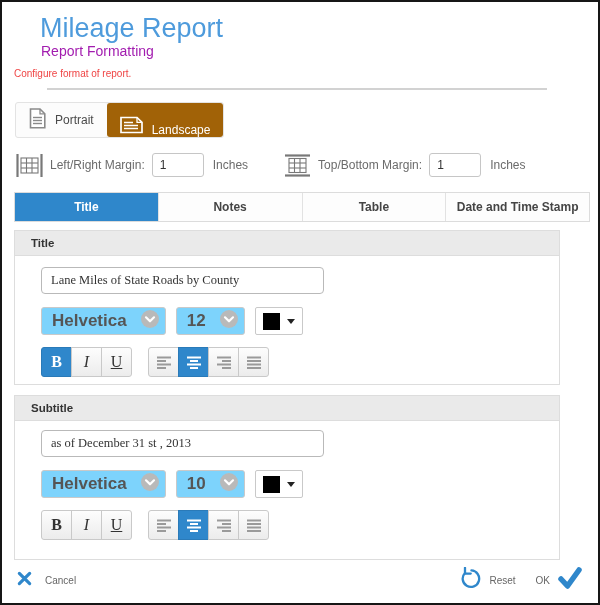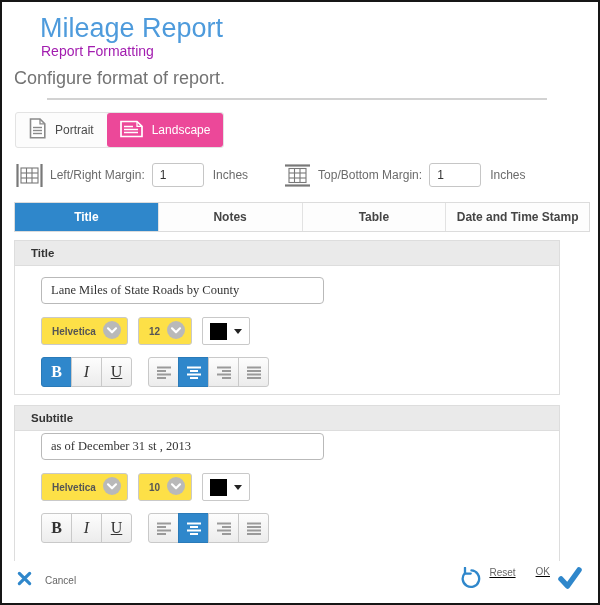--- a/index.html
+++ b/index.html
@@ -5,30 +5,30 @@
   * { box-sizing: border-box; }
   html,body { margin:0; padding:0; background:#e9e9e9; }
   .window{
     width:600px; height:605px; margin:0 auto; background:#fff;
     border:2px solid #161616; position:relative; overflow:hidden;
     font-family:"Liberation Sans", sans-serif; padding:12px 12px 0 12px;
   }
   
   .page-title{ margin:0 0 0 26px; font-size:27px; line-height:28px; font-weight:400; color:#4e9bdc; }
   .page-subtitle{ margin:1px 0 0 27px; font-size:14px; line-height:16px; color:#a21caf; }
-  .page-desc{ margin:9px 0 0 0; font-size:18px; color:#737373; }
+  .page-desc{ margin:9px 0 0 0; font-size:10px; color:#ef4444; }
   .divider{ height:2px; background:#d2d2d2; width:500px; margin:9px 0 0 33px; }
 
   
   .orient-group{ margin:12px 4px 0 1px; display:inline-flex; background:#f4f4f4;
     border:1px solid #e3e3e3; border-radius:3px; }
   .orient-btn{ height:34px; display:flex; align-items:center; gap:9px; padding:0 13px;
     border:none; background:#fcfcfc; font-size:12px; color:#4a4a4a; cursor:pointer;
     font-family:"Liberation Sans",sans-serif; border-radius:3px; }
-  .orient-btn.on{ background:#ec4899; color:#fff; }
+  .orient-btn.on{ background:#a16207; color:#fff;align-items:flex-end; }
 
   
   .margins-row{ margin:15px 0 0 2px; display:flex; align-items:center; font-size:12px; color:#6b6b6b; }
   .margin-icon{ display:inline-flex; margin-right:7px; }
   .margin-input{ width:52px; height:24px; border:1px solid #c6c6c6; border-radius:3px;
     margin:0 9px 0 7px; padding:0 7px; font-size:12px; color:#333; font-family:"Liberation Sans",sans-serif; }
   .margin-gap{ width:36px; }
 
   
   .tabs{ margin-top:15px; width:576px; height:30px; display:flex;
@@ -38,26 +38,26 @@
   .tab:first-child{ border-left:none; }
   .tab.on{ background:#2f87cb; color:#fff; }
 
   
   .section{ width:546px; border:1px solid #ddd; background:#fff; overflow:hidden; }
   .section-title{ margin-top:8px; height:155px; }
   .section-subtitle{ margin-top:10px; height:165px; }
   .section-header{ background:#eaeaea; border-bottom:1px solid #ddd; padding:6px 0 6px 16px;
     font-size:11.5px; font-weight:bold; color:#333; }
   .section-body{ padding:11px 0 0 26px; }
-  .section-subtitle .section-body{ padding-top:2px; }
+  .section-subtitle .section-body{ padding-top:9px; }
   .text-input{ width:283px; height:27px; border:1px solid #b9b9b9; border-radius:4px;
     padding:0 9px; font-size:12.5px; color:#333; font-family:Liberation Serif, serif; }
   .font-row{ margin-top:13px; display:flex; align-items:center; gap:10px; }
-  .dd-btn{ height:28px; display:flex; align-items:center; gap:7px; padding:0 6px 0 10px;
-    background:#fde047; border:1px solid #c9c9c9; border-radius:3px; font-size:10px;
+  .dd-btn{ height:28px; display:flex; align-items:center; gap:14px; padding:0 6px 0 10px;
+    background:#7dd3fc; border:1px solid #c9c9c9; border-radius:3px; font-size:17px;
     font-weight:bold; color:#555; cursor:pointer; font-family:"Liberation Sans",sans-serif; }
   .color-btn{ height:28px; display:flex; align-items:center; gap:7px; padding:0 7px;
     background:#fff; border:1px solid #c9c9c9; border-radius:2px; cursor:pointer; }
   .swatch{ width:17px; height:17px; background:#000; }
   .caret{ width:0; height:0; border-left:4px solid transparent; border-right:4px solid transparent;
     border-top:5px solid #222; }
 
   .style-row{ margin-top:12px; display:flex; gap:16px; }
   .btn-group{ display:flex; }
   .fmt-btn{ width:31px; height:30px; margin-left:-1px; display:flex; align-items:center;
@@ -73,21 +73,21 @@
   .align-btn.on{ background:#2f87cb; color:#fff; border-color:#2a7ab8; }
 
   
   .footer{ position:absolute; left:0; right:0; bottom:0; height:42px; display:flex;
     align-items:center; justify-content:space-between; padding:0 15px 4px 15px; background:#fff; }
   .footer-left,.footer-right{ display:flex; align-items:center; }
   .footer-label{ font-size:10px; color:#666; }
   .cancel-wrap{ gap:13px; cursor:pointer; }
   .reset-wrap{ gap:8px; cursor:pointer; }
   .ok-wrap{ gap:7px; margin-left:20px; cursor:pointer; }
-  .reset-wrap,.ok-wrap{ display:flex; align-items:flex-start;text-decoration:underline; }
+  .reset-wrap,.ok-wrap{ display:flex; align-items:center; }
 </style>
 </head>
 <body>
 
 <div class="window">
 
   
   <h1 class="page-title">Mileage Report</h1>
   <div class="page-subtitle">Report Formatting</div>
   <div class="page-desc">Configure format of report.</div>

